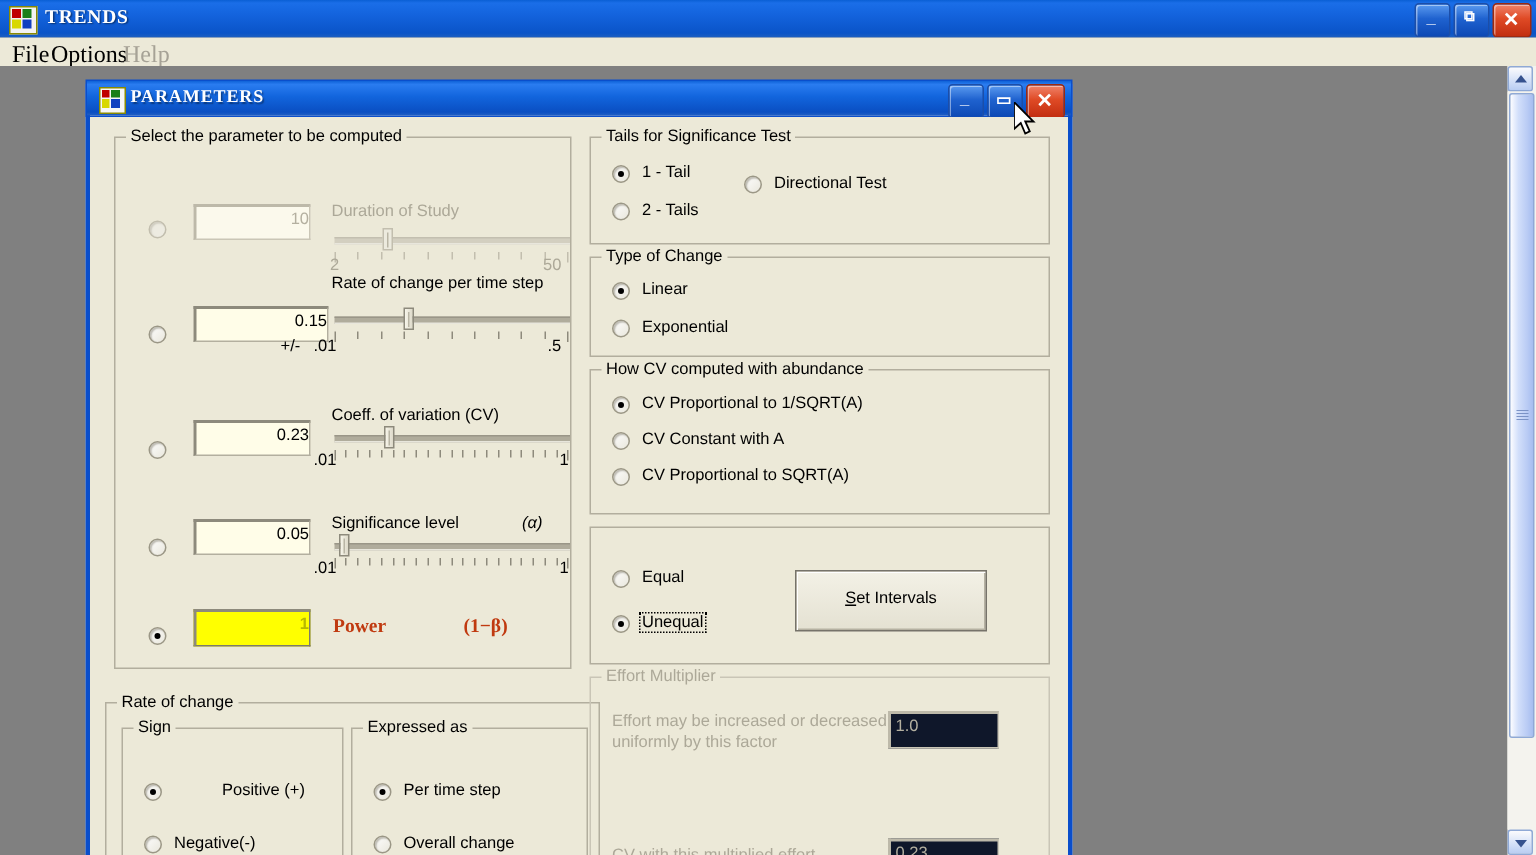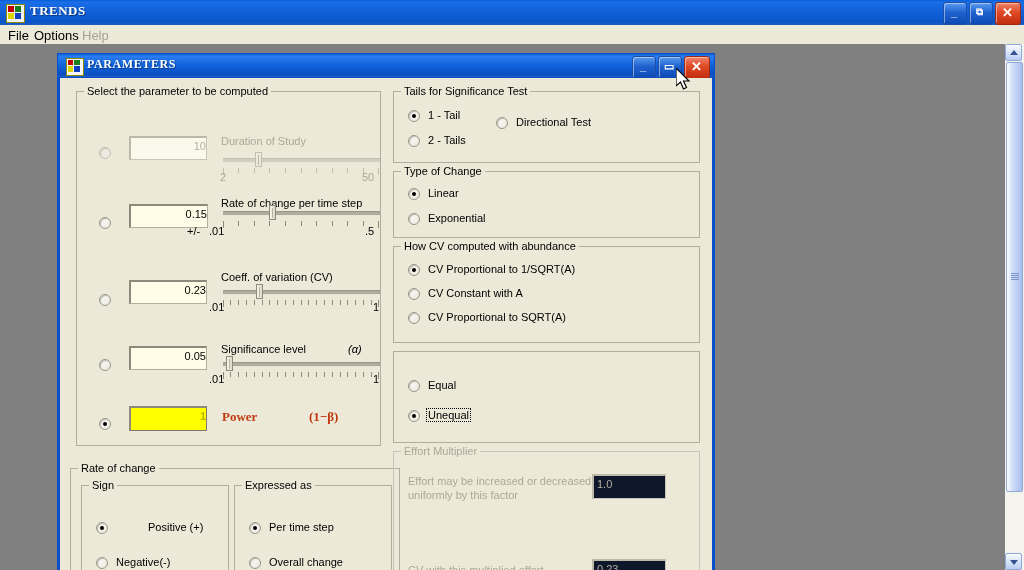--- a/index.html
+++ b/index.html
@@ -38,22 +38,22 @@
     background:linear-gradient(to bottom,#f0836a,#df4a25 45%,#c22e10);
     border:1px solid #9c2a10;width:24px;
   }
   .wb .g{position:absolute;color:#fff;font-weight:bold;}
 
   #menubar{
     position:absolute;left:0;top:25px;width:1024px;height:19px;background:#ece9d8;
     border-bottom:1px solid #d6d2bd;
   }
   .menu-item{
-    position:absolute;top:3px;font-size:13px;color:#000;padding:0 4px;
-    font-family:Liberation Sans, sans-serif;
+    position:absolute;top:3px;font-size:16px;color:#000;padding:0 4px;
+    font-family:Liberation Serif, serif;
   }
   .menu-item.disabled{color:#a6a296;}
 
   #client{
     position:absolute;left:0;top:44px;width:1005px;height:526px;background:#808080;
   }
 
   
   #vscroll{
     position:absolute;right:0;top:44px;width:19px;height:526px;background:#f4f3ee;
@@ -258,22 +258,22 @@
               <i style="left:109px;"></i>
             <i style="left:124px;"></i>
               <i style="left:140px;"></i>
               <i class="big" style="left:155px;"></i>
           </span>
         </div>
         <span class="sendlbl dim" style="left:143px;top:79px;">2</span>
         <span class="sendlbl dim" style="left:285px;top:79px;">50</span>
 
         <span class="radio" style="left:22px;top:125px;"></span>
-        <span class="tbox" style="left:52px;top:112px;width:79px;height:24px;">0.15</span>
-        <span class="lbl" style="left:144px;top:105px;">Rate of change per time step</span>
+        <span class="tbox" style="left:52px;top:112px;width:90px;height:24px;">0.15</span>
+        <span class="lbl" style="left:144px;top:91px;">Rate of change per time step</span>
         <div class="slider" style="left:146px;top:113px;width:157px;height:23px;">
           <span class="strack"></span>
           <span class="sthumb" style="left:46px;"></span>
           <span class="sticks">
             <i class="big" style="left:0;"></i>
               <i style="left:15px;"></i>
               <i style="left:31px;"></i>
               <i style="left:46px;"></i>
             <i style="left:62px;"></i>
               <i style="left:78px;"></i>
@@ -407,20 +407,25 @@
         <span class="rlabel" style="left:34px;top:40px;">CV Constant with A</span>
         <span class="radio" style="left:14px;top:65px;"></span>
         <span class="rlabel" style="left:34px;top:64px;">CV Proportional to SQRT(A)</span>
       </div>
 
       <div class="grp" style="left:333px;top:273px;width:307px;height:92px;">
         <span class="radio" style="left:14px;top:28px;"></span>
         <span class="rlabel" style="left:34px;top:27px;">Equal</span>
         <span class="radio on" style="left:14px;top:58px;"></span>
         <span class="rlabel focus" style="left:34px;top:57px;">Unequal</span>
+        <div class="btn" style="left:136px;top:28px;width:128px;height:41px;">
+          <span style="position:absolute;left:0;right:0;top:12px;text-align:center;">
+            <u>S</u><span style="display:inline;">et Intervals</span>
+          </span>
+        </div>
       </div>
 
       <div class="grp disabled" style="left:333px;top:373px;width:307px;height:137px;">
         <span class="cap">Effort Multiplier</span>
         <span class="lbl dim" style="left:14px;top:23px;">Effort may be increased or decreased</span>
         <span class="lbl dim" style="left:14px;top:37px;">uniformly by this factor</span>
         <span class="tbox dim white" style="left:198px;top:22px;width:74px;height:25px;">1.0</span>
         <span class="lbl dim" style="left:14px;top:112px;">CV with this multiplied effort</span>
         <span class="tbox dim white" style="left:198px;top:107px;width:74px;height:25px;">0.23</span>
       </div>

